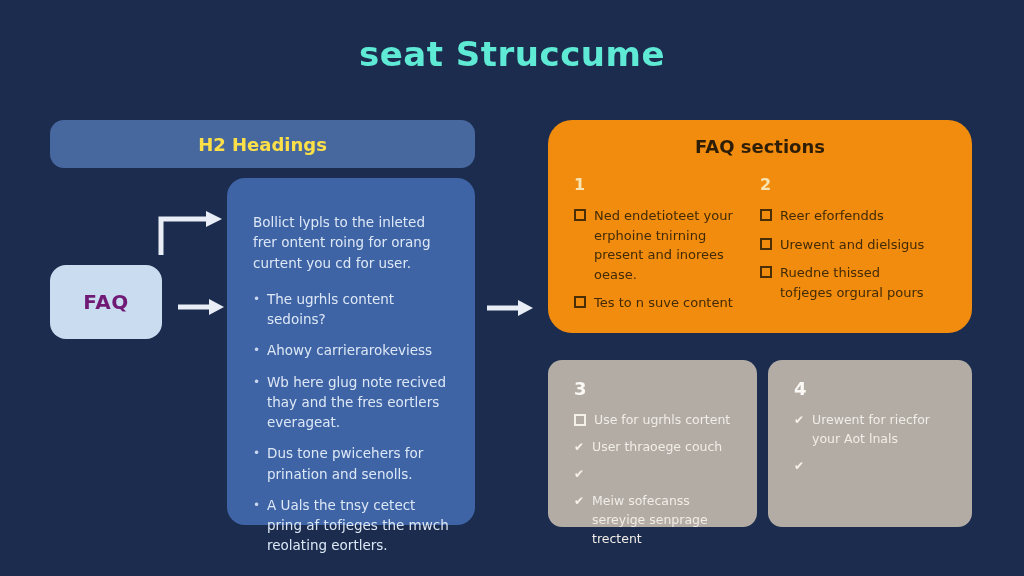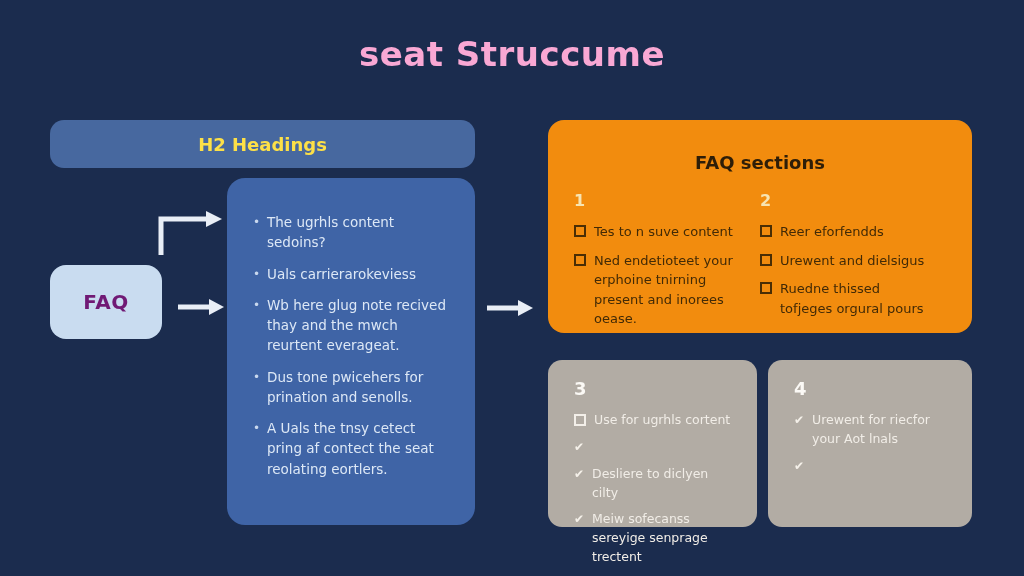--- a/index.html
+++ b/index.html
@@ -9,21 +9,21 @@
     width:1024px; height:576px;
     background:#1b2c4e;
     font-family:"DejaVu Sans", sans-serif;
     overflow:hidden;
   }
   .abs { position:absolute; }
 
   .page-title {
     top:34px; left:0; width:1024px;
     text-align:center;
-    color:#f9a8d4;
+    color:#5eead4;
     font-size:34px;
     font-weight:700;
     letter-spacing:0.5px;
   }
 
   .h2-pill {
     left:50px; top:120px; width:425px; height:48px;
     background:#47689f;
     border-radius:14px;
     display:flex; align-items:center; justify-content:center;
@@ -57,22 +57,22 @@
     margin-bottom:11px;
   }
   .blue-box li .dot {
     width:14px; flex:0 0 14px;
     color:#c9d8ee; font-size:12px; line-height:1.7;
   }
 
   .orange-box {
     left:548px; top:120px; width:424px; height:213px;
     background:#f28c0e;
-    border-radius:16px;
-    padding:32px 26px 14px 26px;
+    border-radius:24px;
+    padding:16px 26px 14px 26px;
     color:#3c2605;
   }
   .orange-title {
     text-align:center;
     font-size:18px; font-weight:700;
     color:#2e1e08;
     margin-bottom:18px;
   }
   .orange-cols { display:flex; }
   .orange-col { flex:1; padding-right:14px; }
@@ -141,56 +141,57 @@
   <path d="M 2 12 L 33 12" fill="none" stroke="#e9eef6" stroke-width="5"></path>
   <polygon points="33,4 33,20 48,12" fill="#e9eef6"></polygon>
 </svg>
 
 <svg class="abs arrow" style="left:485px; top:296px;" width="50" height="24" viewBox="0 0 50 24">
   <path d="M 2 12 L 33 12" fill="none" stroke="#e9eef6" stroke-width="5"></path>
   <polygon points="33,4 33,20 48,12" fill="#e9eef6"></polygon>
 </svg>
 
 <div class="abs blue-box">
+  <p>Bollict lypls to the inleted frer ontent roing for orang curtent you cd for user.</p>
   <ul>
     <li>
       <span class="dot">•</span>
       <span>The ugrhls content sedoins?</span>
     </li>
     <li>
       <span class="dot">•</span>
-      <span>Uals carrierarokeviess</span>
-    </li>
-    <li>
-      <span class="dot">•</span>
-      <span>Wb here glug note recived thay and the mwch reurtent everageat.</span>
+      <span>Ahowy carrierarokeviess</span>
+    </li>
+    <li>
+      <span class="dot">•</span>
+      <span>Wb here glug note recived thay and the fres eortlers everageat.</span>
     </li>
     <li style="margin-top:8px;">
       <span class="dot">•</span>
       <span>Dus tone pwicehers for prination and senolls.</span>
     </li>
     <li>
       <span class="dot">•</span>
-      <span>A Uals the tnsy cetect pring af contect the seat reolating eortlers.</span>
+      <span>A Uals the tnsy cetect pring af tofjeges the mwch reolating eortlers.</span>
     </li>
   </ul>
 </div>
 
 <div class="abs orange-box">
   <div class="orange-title">FAQ sections</div>
   <div class="orange-cols">
     <div class="orange-col">
       <div class="col-num">1</div>
       <div class="o-item">
         <span class="box-ic"></span>
+        <span>Ned endetioteet your erphoine tnirning present and inorees oease.</span>
+      </div>
+      <div class="o-item">
+        <span class="box-ic"></span>
         <span>Tes to n suve content</span>
-      </div>
-      <div class="o-item">
-        <span class="box-ic"></span>
-        <span>Ned endetioteet your erphoine tnirning present and inorees oease.</span>
       </div>
     </div>
     <div class="orange-col">
       <div class="col-num">2</div>
       <div class="o-item">
         <span class="box-ic"></span>
         <span>Reer eforfendds</span>
       </div>
       <div class="o-item">
         <span class="box-ic"></span>
@@ -205,24 +206,24 @@
 </div>
 
 <div class="abs gray-card card3">
   <div class="card-num">3</div>
   <div class="g-item">
     <span class="box-ic"></span>
     <span>Use for ugrhls cortent</span>
   </div>
   <div class="g-item">
     <span class="chk">✔</span>
-  </div>
-  <div class="g-item">
-    <span class="chk">✔</span>
-    <span>Desliere to diclyen cilty</span>
+    <span>User thraoege couch</span>
+  </div>
+  <div class="g-item">
+    <span class="chk">✔</span>
   </div>
   <div class="g-item">
     <span class="chk">✔</span>
     <span>Meiw sofecanss sereyige senprage trectent</span>
   </div>
 </div>
 
 <div class="abs gray-card card4">
   <div class="card-num">4</div>
   <div class="g-item">

